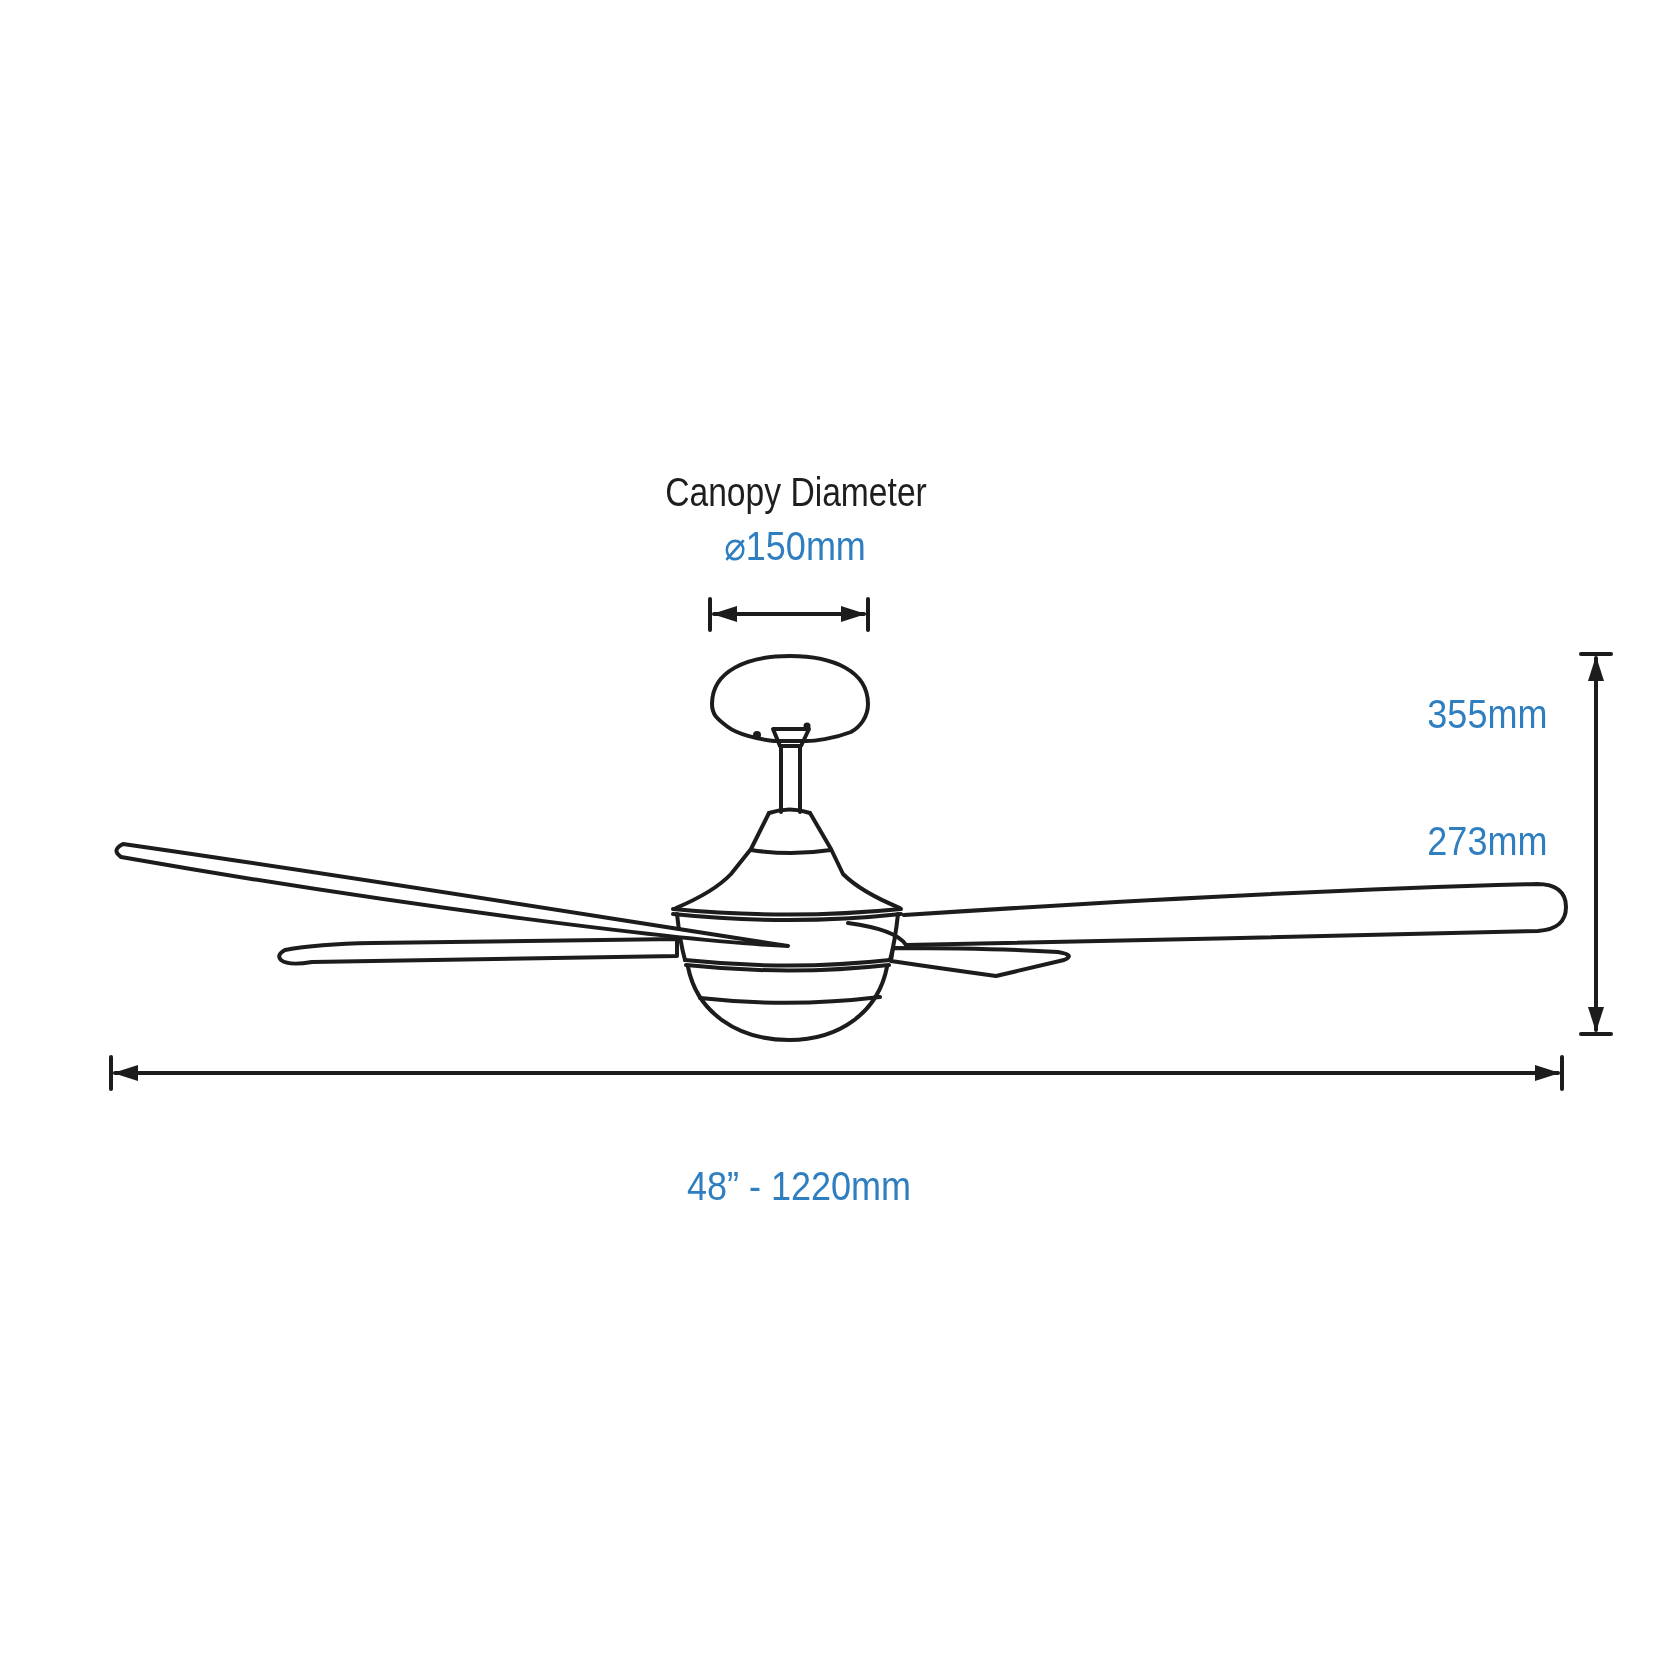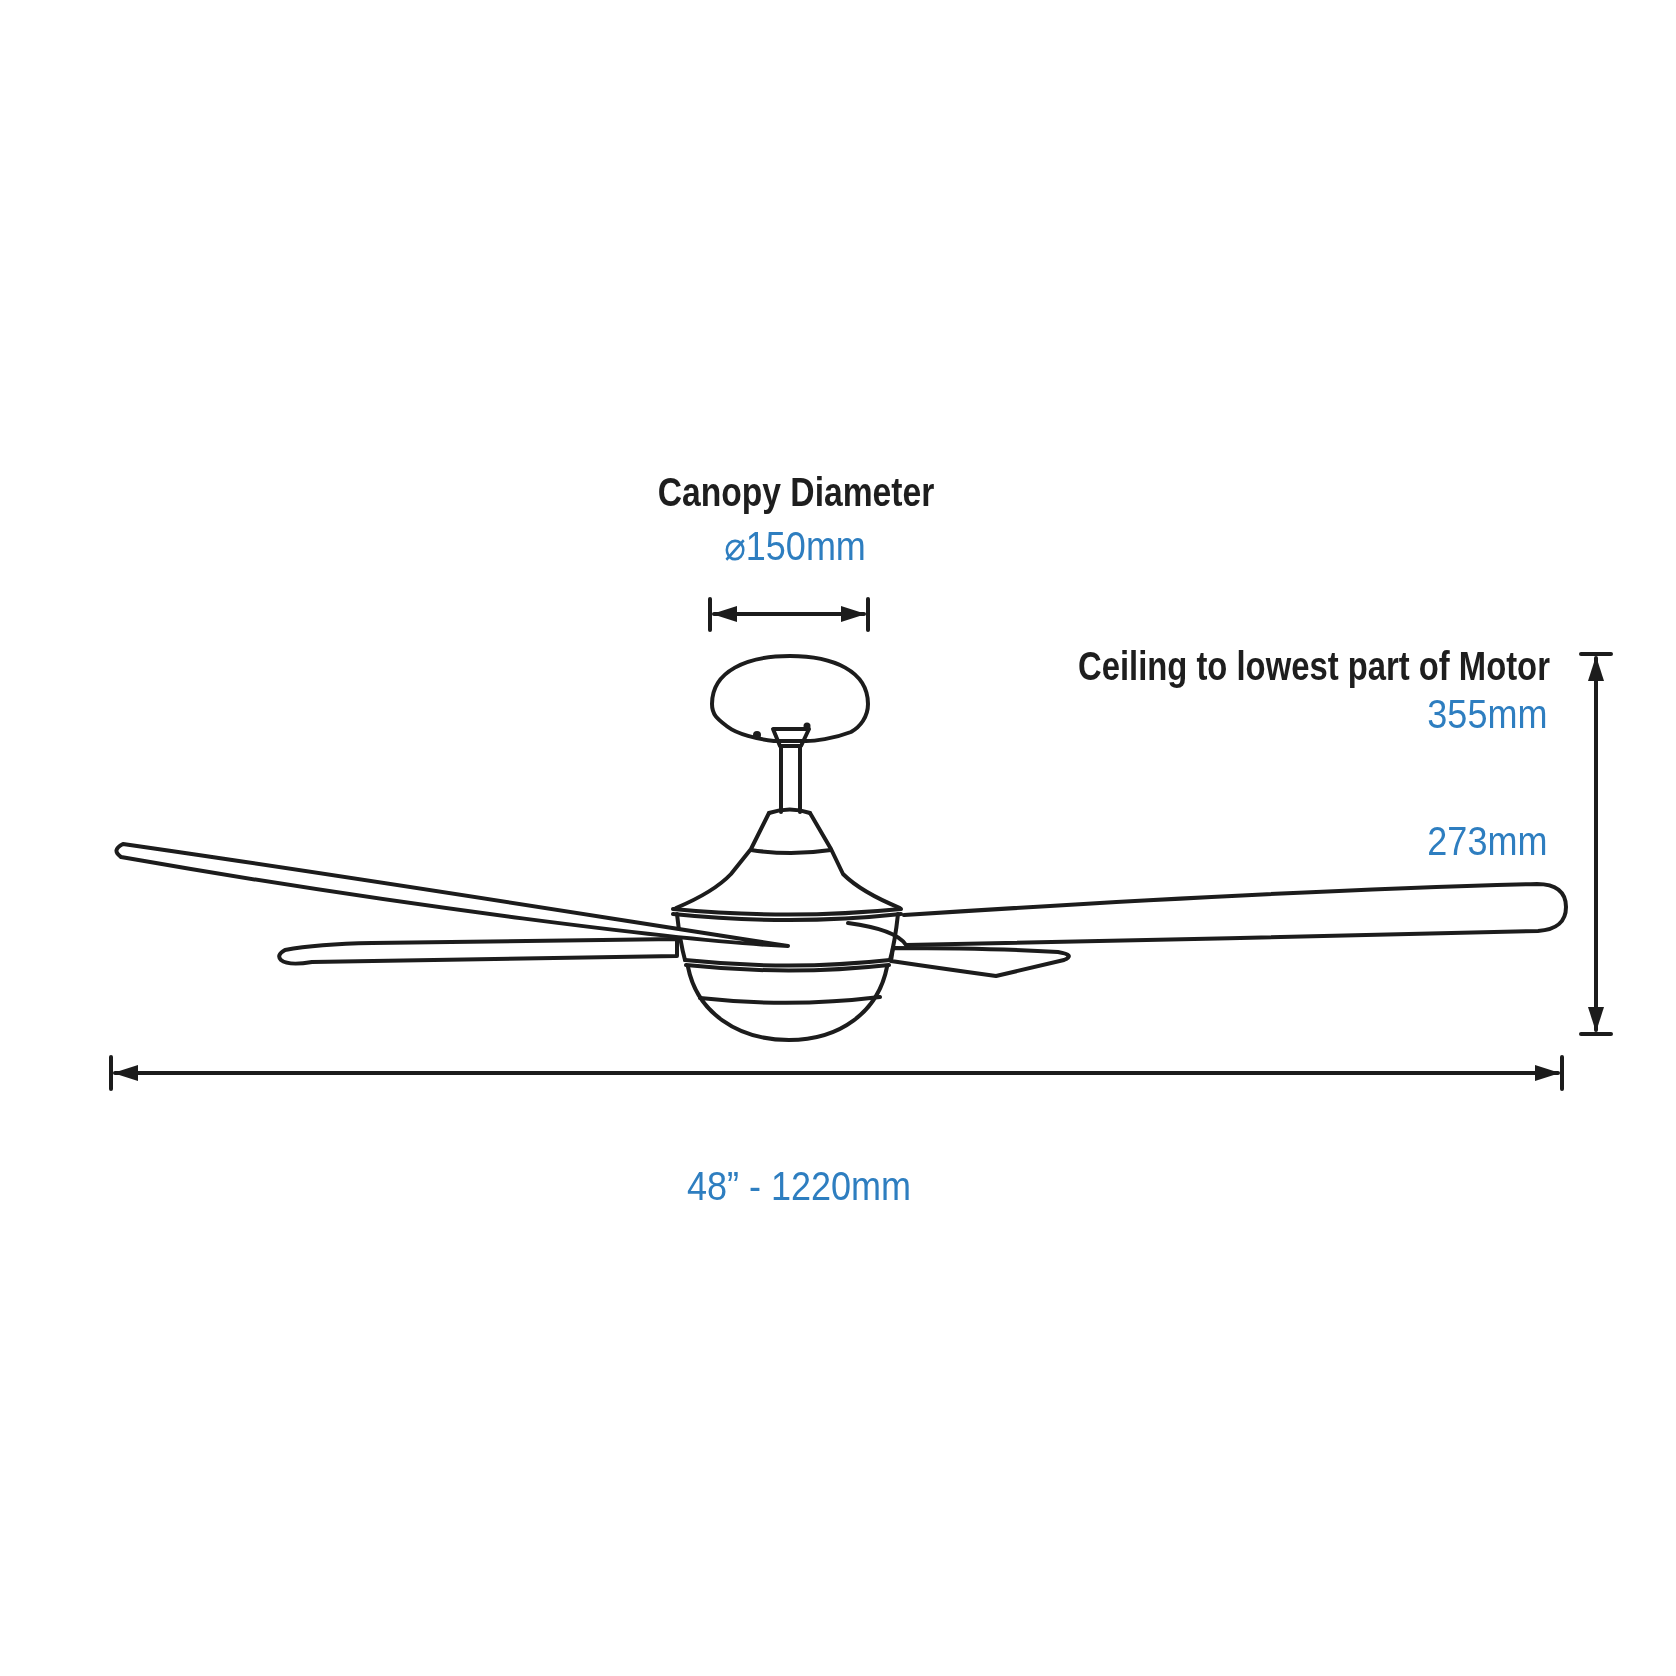--- a/index.html
+++ b/index.html
@@ -3,21 +3,21 @@
 <meta charset="utf-8">
 <style>
   html,body{margin:0;padding:0;}
   body{
     width:1676px;height:1676px;background:#ffffff;position:relative;overflow:hidden;
     font-family:"Liberation Sans","DejaVu Sans",sans-serif;
   }
   .stage{position:absolute;inset:0;width:1676px;height:1676px;}
   svg.artwork{position:absolute;left:0;top:0;}
   .txt{position:absolute;white-space:nowrap;line-height:1.1;}
-  .label{color:#1e1e1e;font-size:41px;font-weight:700;}
+  .label{color:#1e1e1e;font-size:41px;font-weight:400;}
   .value{color:#2e7ec0;font-size:40px;font-weight:400;}
   .center{transform:translateX(-50%);}
   .squeeze{display:inline-block;transform:scaleX(0.82);transform-origin:50% 50%;}
   .squeeze-r{display:inline-block;transform:scaleX(0.80);transform-origin:100% 50%;}
   .squeeze-v{display:inline-block;transform:scaleX(0.90);transform-origin:50% 50%;}
   .squeeze-vr{display:inline-block;transform:scaleX(0.90);transform-origin:100% 50%;}
   .right{text-align:right;}
   
   #canopy-label{left:796px;top:470px;}
   #canopy-value{left:795px;top:524px;}
@@ -103,23 +103,20 @@
     </g>
   </svg>
 
   <div id="canopy-label" class="txt label center">
     <span class="squeeze">Canopy Diameter</span>
   </div>
   <div id="canopy-value" class="txt value center">
     <span class="squeeze-v">⌀150mm</span>
   </div>
 
-  <div id="motor-label" class="txt label right">
-    <span class="squeeze-r">Ceiling to lowest part of Motor</span>
-  </div>
   <div id="motor-value" class="txt value right">
     <span class="squeeze-vr">355mm</span>
   </div>
 
   <div id="blade-value" class="txt value right">
     <span class="squeeze-vr">273mm</span>
   </div>
 
   <div id="rotation-value" class="txt value center">
     <span class="squeeze-v">48” - 1220mm</span>

